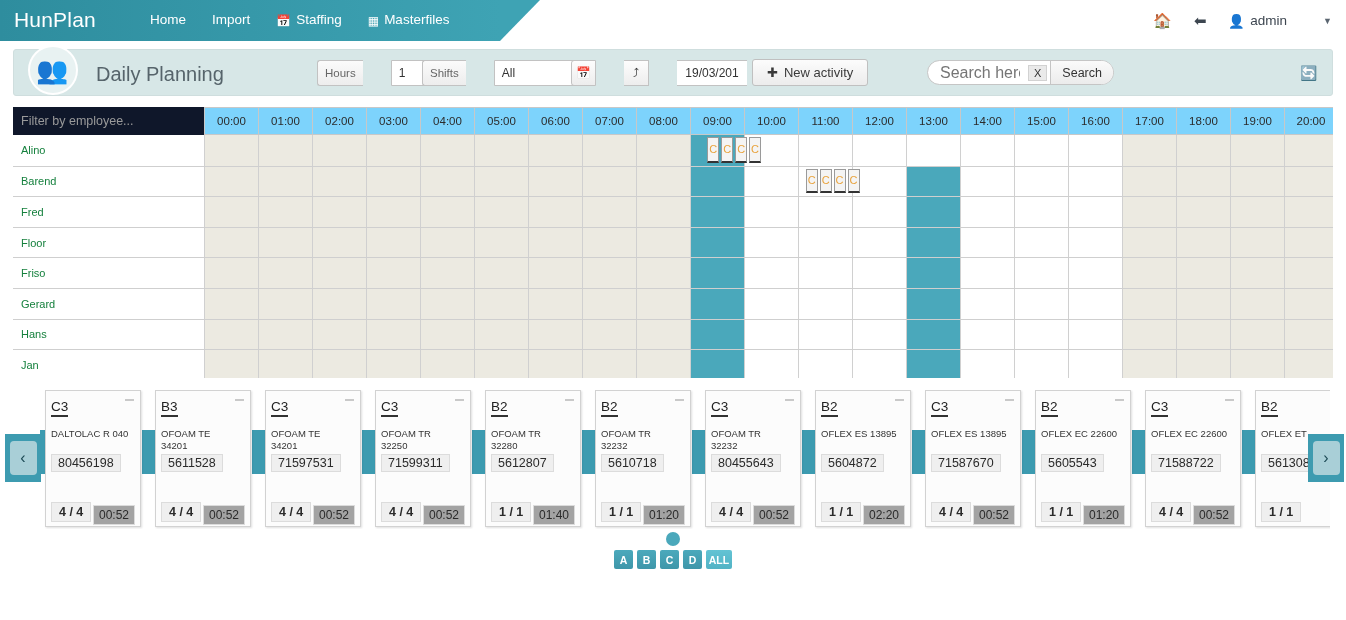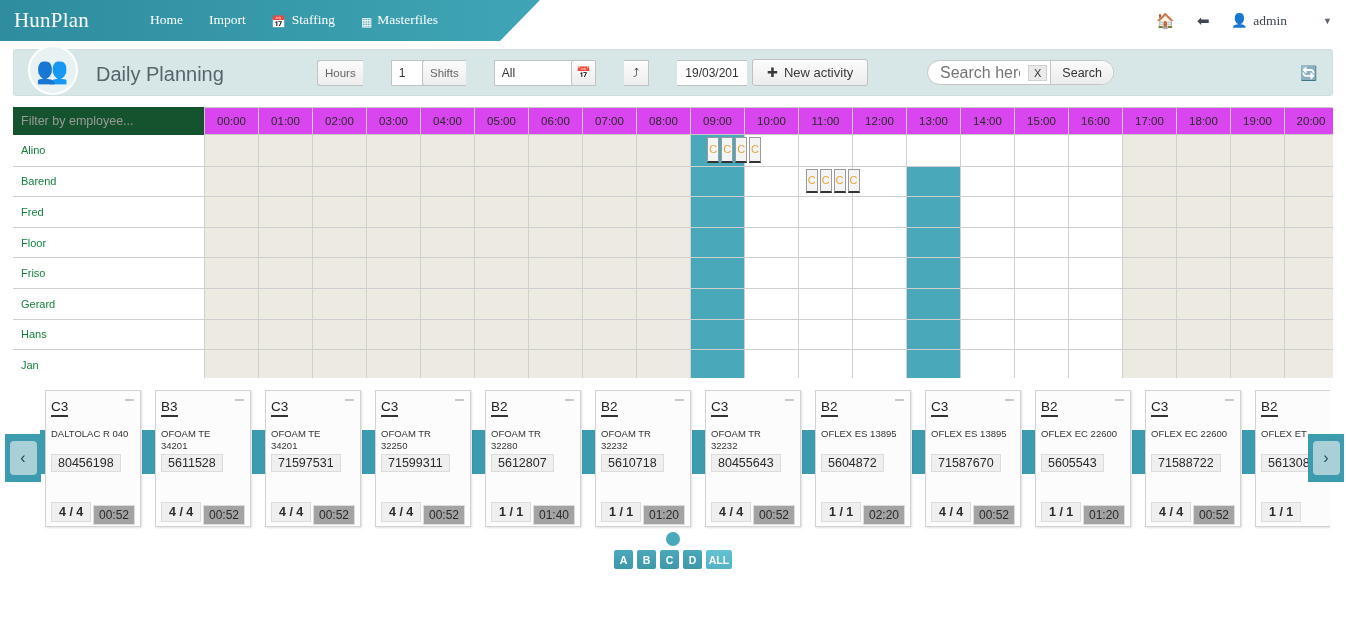--- a/index.html
+++ b/index.html
@@ -9,21 +9,20 @@
     background: #ffffff;
     font-family: "Liberation Sans", sans-serif;
     overflow: hidden;
   }
 
   
   .topnav {
     position: relative;
     height: 41px;
     background: #ffffff;
-    font-family: Liberation Serif, serif;
   }
   .topnav-bg {
     position: absolute; left: 0; top: 0;
     width: 500px; height: 41px;
     background: linear-gradient(to right, #2e8d9e, #3ea3b4);
   }
   .topnav-wedge {
     position: absolute; left: 500px; top: 0;
     width: 0; height: 0;
     border-top: 41px solid #3ea3b4;
@@ -158,31 +157,31 @@
     margin: 11px 13px 0 13px;
     height: 271px;
     overflow: hidden;
   }
   .grid-head { display: flex; height: 28px; }
   .filter-cell {
     width: 191px; min-width: 191px;
     display: flex; align-items: center;
     padding-left: 8px;
     font-size: 12.5px; color: #9a9a9a;
-    background: #14532d;
+    background: #0f172a;
     cursor: text;
   }
   .time-cell {
     width: 54px; min-width: 54px;
     border-left: 1px solid #c8c8c8;
     border-top: 1px solid #c8c8c8;
     border-bottom: 1px solid #c8c8c8;
     display: flex; align-items: center; justify-content: center;
     font-size: 11.5px; color: #2b2b2b;
-    background: #d946ef;
+    background: #7dd3fc;
   }
   .time-cell:last-child { border-right: 1px solid #c8c8c8; }
   .row {
     display: flex; height: 30.6px;
     border-top: 1px solid #cfcfcf;
   }
   .row:first-child { border-top: none; }
   .name-cell {
     width: 191px; min-width: 191px;
     display: flex; align-items: center;

